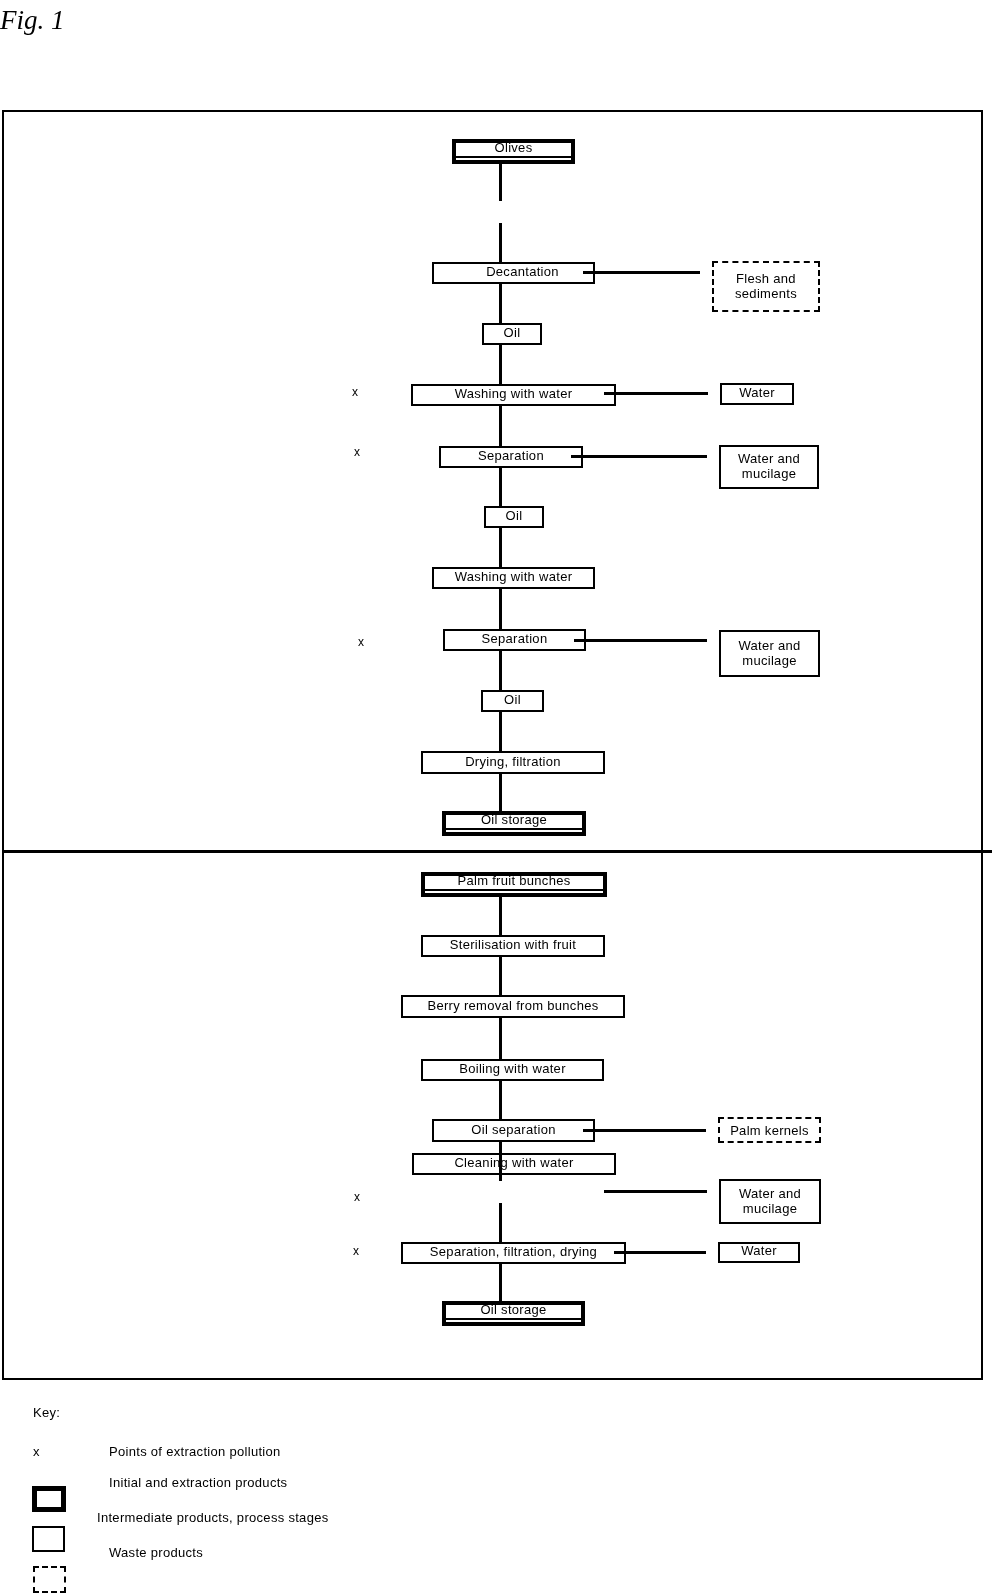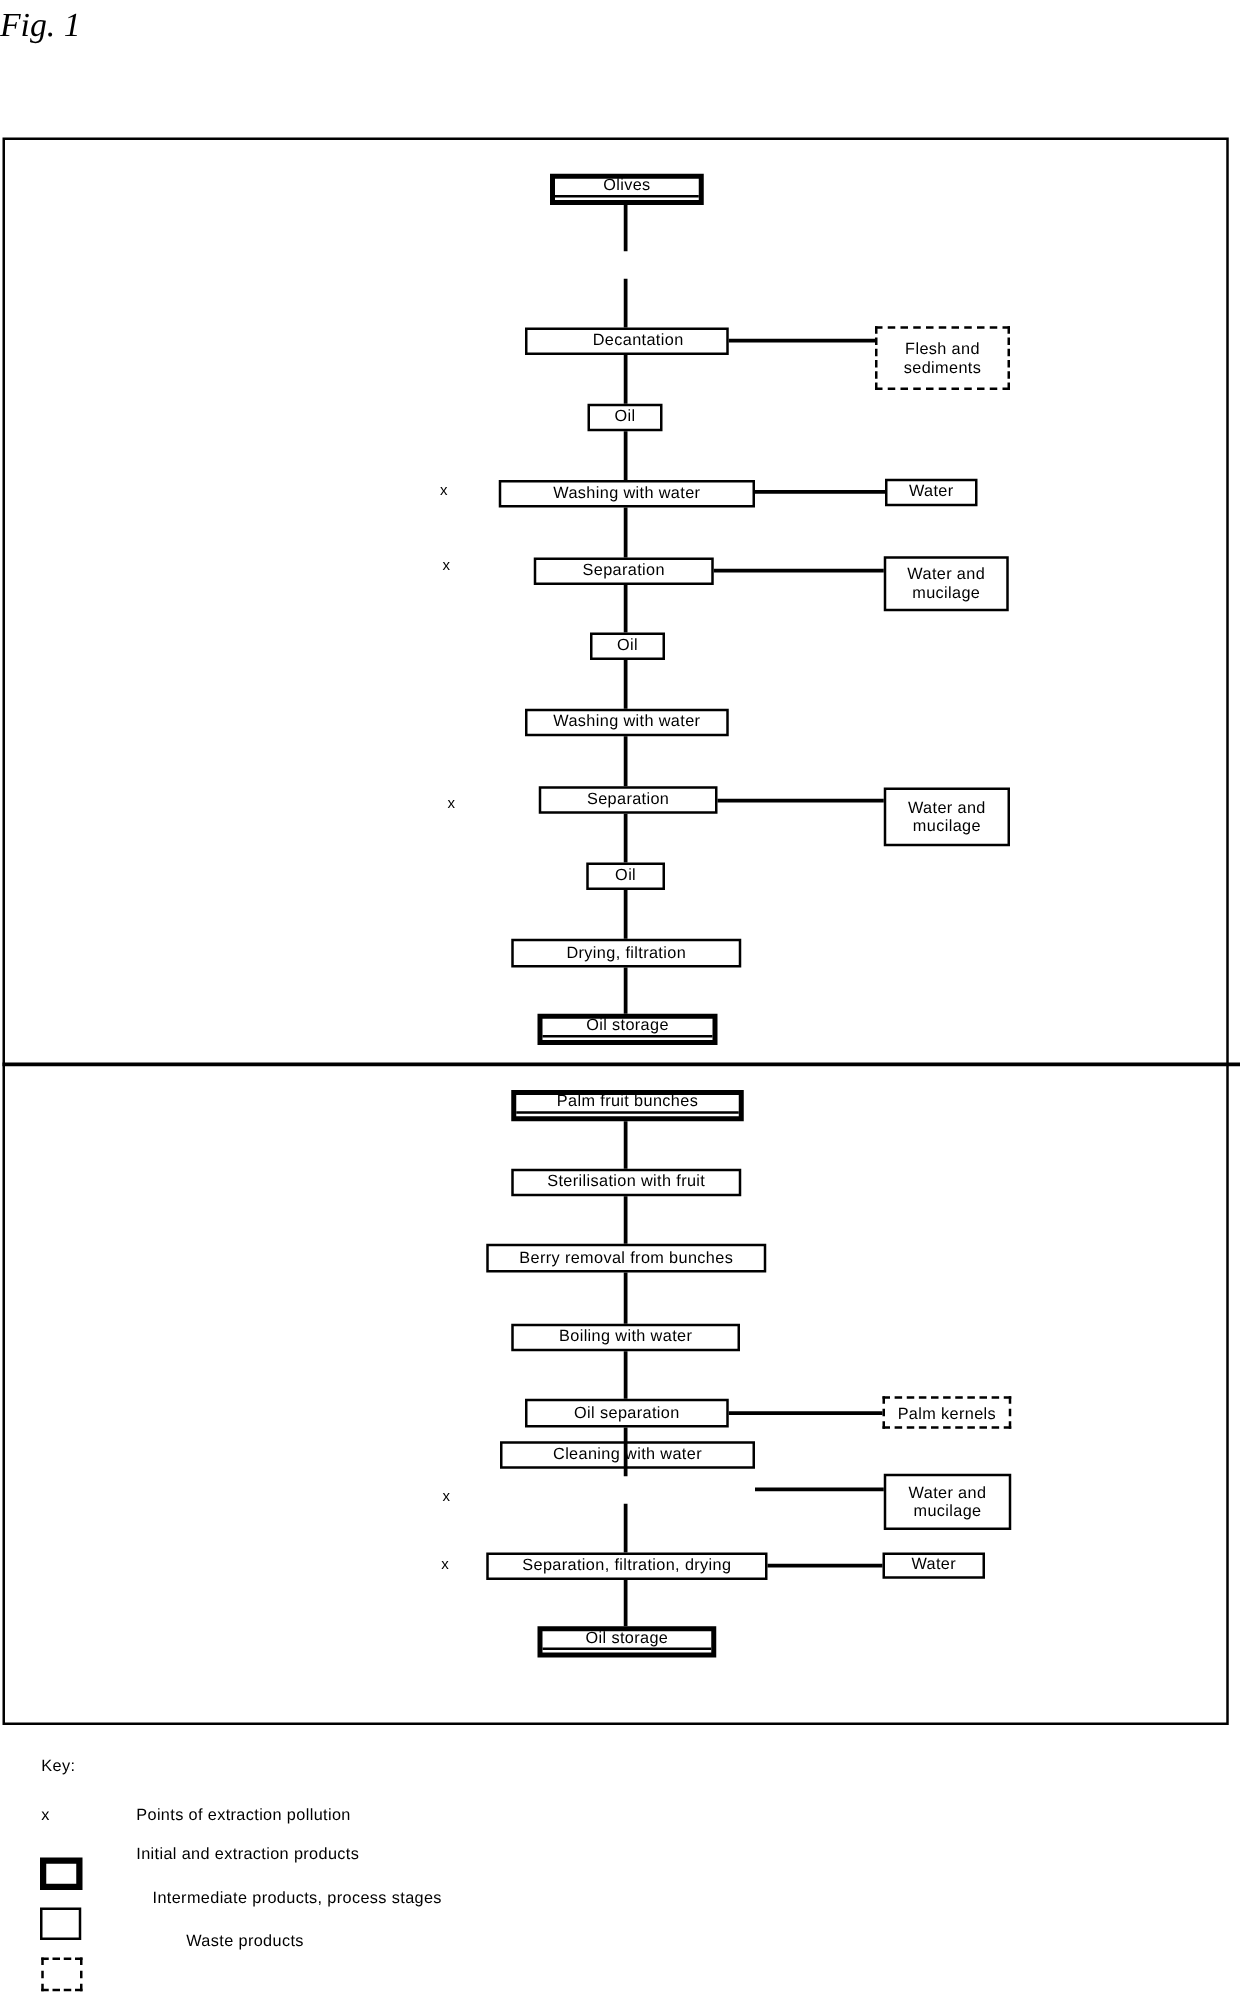--- a/index.html
+++ b/index.html
@@ -53,20 +53,21 @@
     background: #fff;
     border: 2px solid #000;
     display: flex;
     justify-content: center;
     align-items: flex-end;
     text-align: center;
     font-size: 13px;
     letter-spacing: 0.3px;
     line-height: 1.15;
     padding-bottom: 2px;
+    margin-left: 12px;
   }
   .node--thick {
     border-width: 4px;
     padding-bottom: 4px;
   }
   .node--thick::after {
     content: "";
     position: absolute;
     left: 0px;
     right: 0px;
@@ -167,19 +168,19 @@
   <div class="xmark" style="left:353px; top:1245px;">x</div>
 
   <div class="key-text" style="left:33px; top:1406px;">Key:</div>
 
   <div class="key-text" style="left:33px; top:1445px;">x</div>
   <div class="key-text" style="left:109px; top:1445px;">Points of extraction pollution</div>
 
   <div class="key-text" style="left:109px; top:1476px;">Initial and extraction products</div>
   <div class="key-box key-box--thick" style="left:32px; top:1486px;"></div>
 
-  <div class="key-text" style="left:122px; top:1511px;">Intermediate products, process stages</div>
+  <div class="key-text" style="left:97px; top:1511px;">Intermediate products, process stages</div>
   <div class="key-box key-box--thin" style="left:32px; top:1526px;"></div>
 
-  <div class="key-text" style="left:109px; top:1546px;margin-left:40px;">Waste products</div>
+  <div class="key-text" style="left:109px; top:1546px;">Waste products</div>
   <div class="key-box key-box--dashed" style="left:33px; top:1566px;"></div>
 
 </div>
 
 </body></html>

